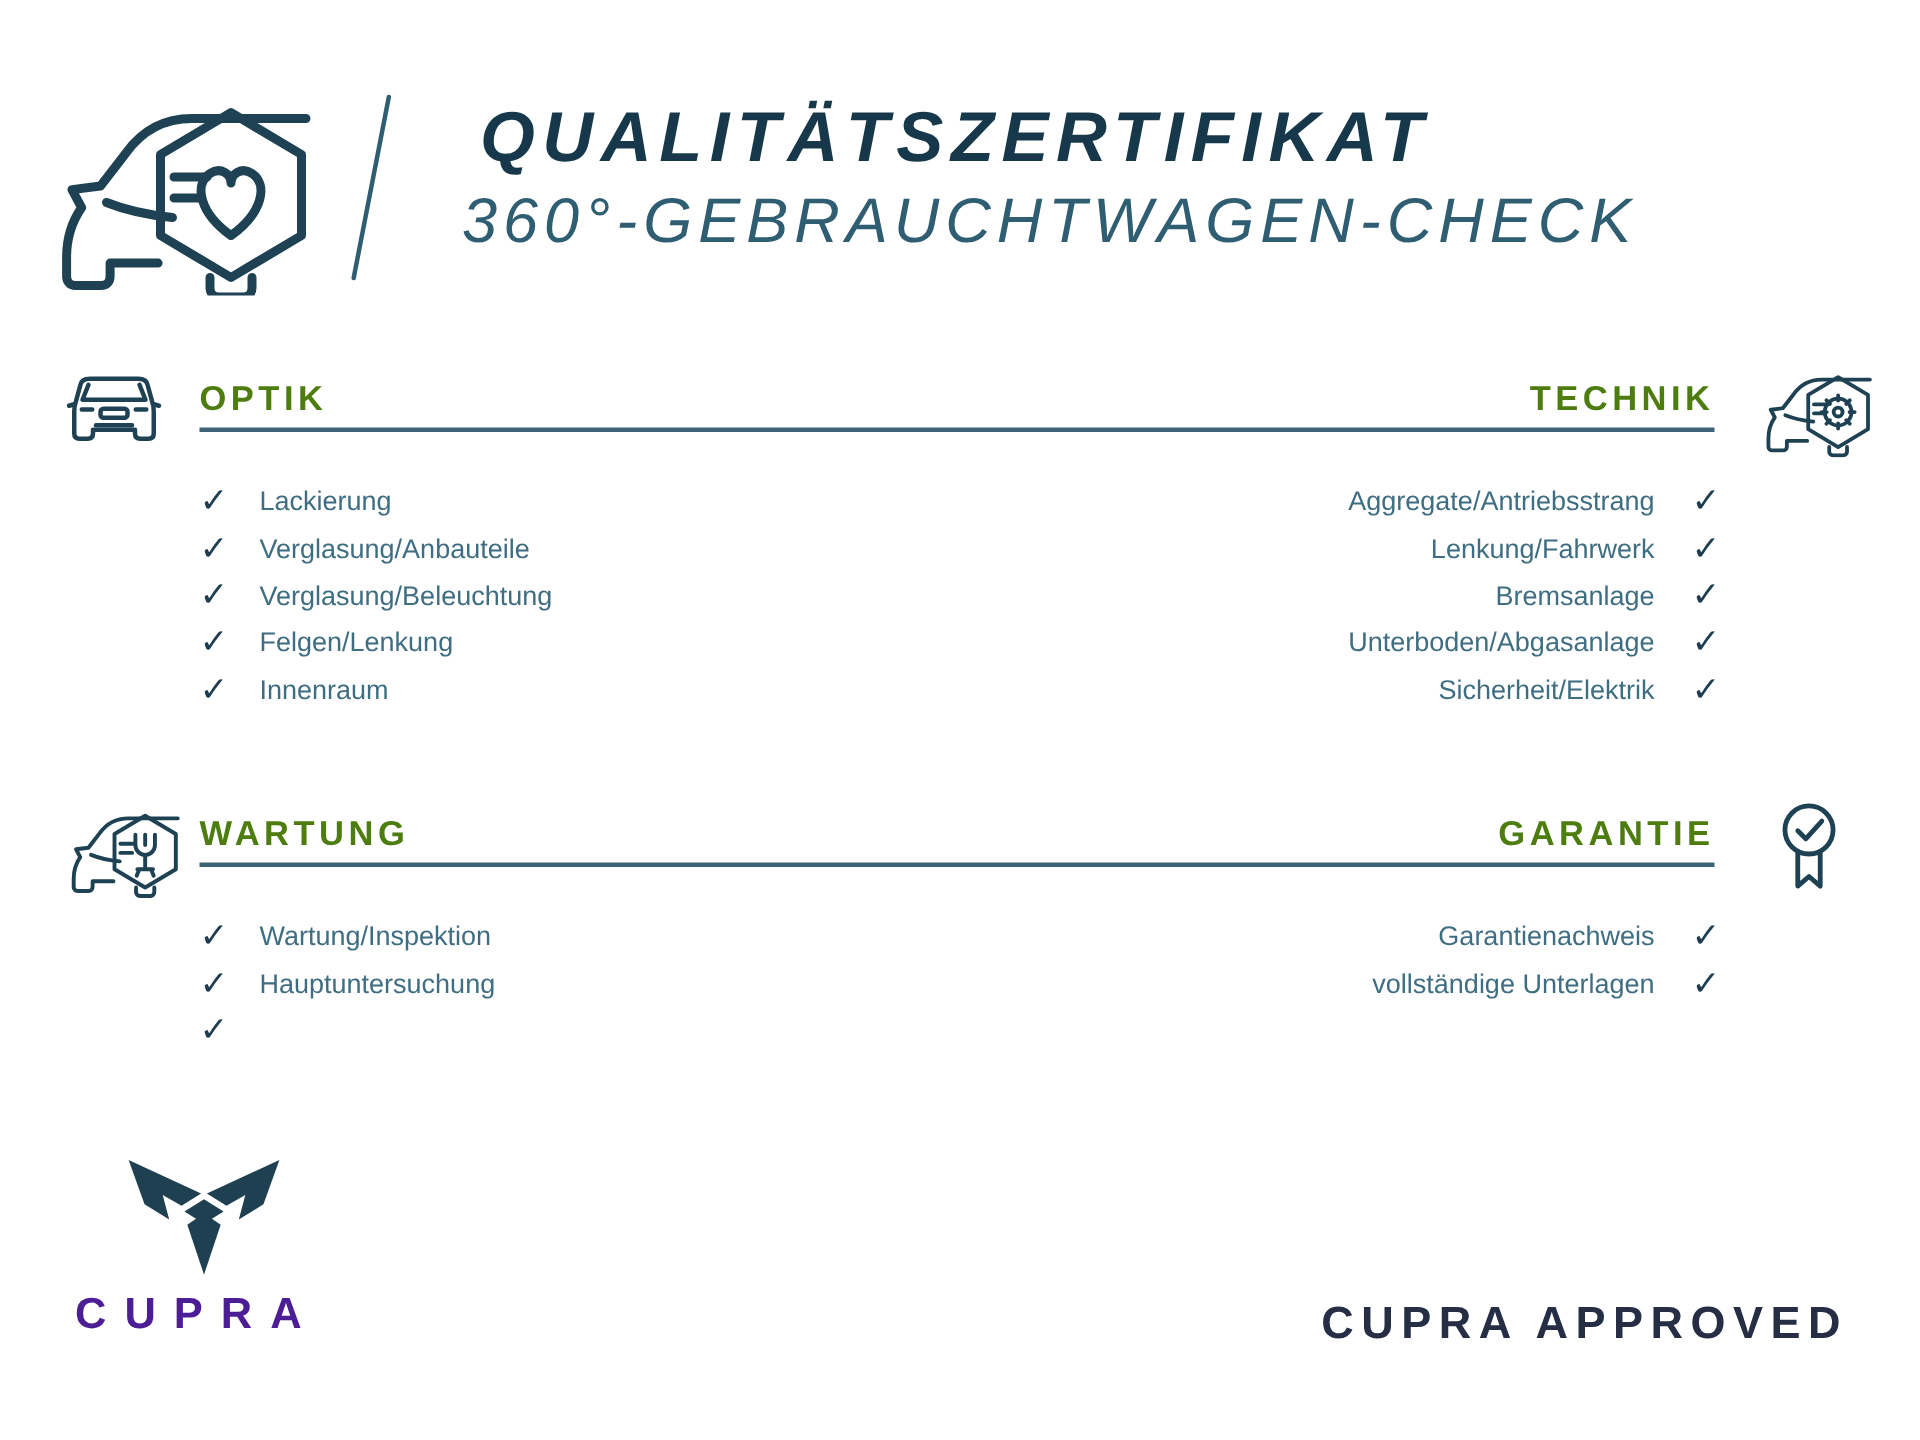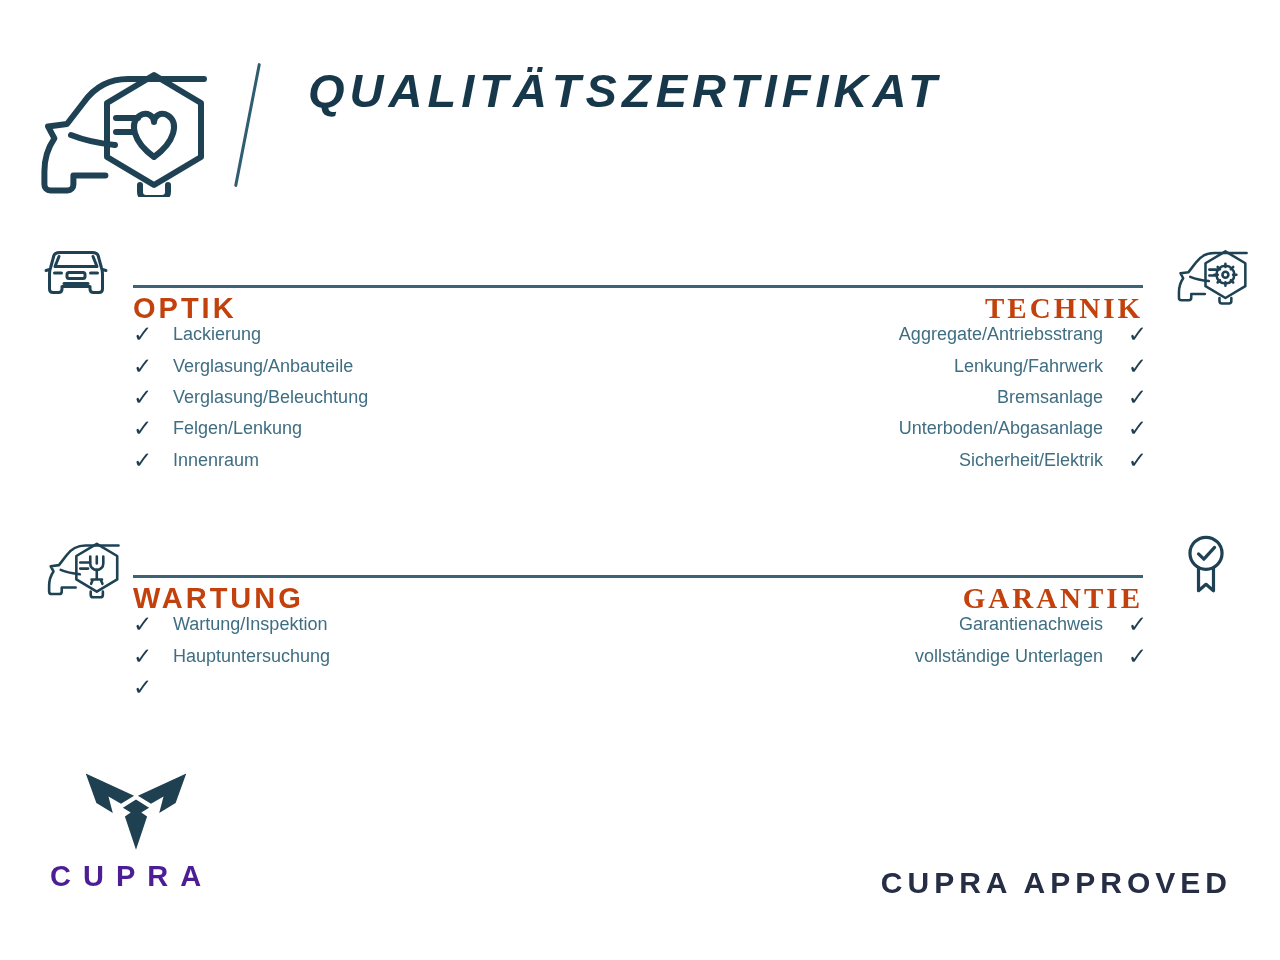--- a/index.html
+++ b/index.html
@@ -6,28 +6,28 @@
   html,body { width:1280px; height:960px; background:#ffffff; overflow:hidden;
               font-family:"Liberation Sans", sans-serif; }
   .page { position:relative; width:1280px; height:960px; background:#ffffff; }
 
   
   .hdr-icon { position:absolute; left:28px; top:55px; width:184px; height:142px; }
   .hdr-slash { position:absolute; left:246px; top:62px; width:3px; height:126px;
                background:#2f5d72; transform:rotate(11deg); border-radius:2px; }
   .titles { position:absolute; left:308px; top:62px; }
   .title1 { font-size:47px; font-weight:bold; font-style:italic; letter-spacing:5px;
-            color:#16384a; line-height:58px; white-space:nowrap; }
+            color:#16384a; line-height:58px; white-space:nowrap;margin-left:12px; }
   .title2 { font-size:42px; font-weight:normal; font-style:italic; letter-spacing:4px;
             color:#2f5d72; line-height:54px; white-space:nowrap; }
 
   
-  .sec-label { position:absolute; font-size:29px; font-weight:bold; letter-spacing:3px;
-               color:#c2410c; line-height:36px; white-space:nowrap;margin-top:43px; }
-  .sec-label.right { text-align:right;font-family:Liberation Serif, serif; }
+  .sec-label { position:absolute; font-size:23px; font-weight:bold; letter-spacing:3px;
+               color:#4d7c0f; line-height:36px; white-space:nowrap; }
+  .sec-label.right { text-align:right; }
   .sec-line { position:absolute; left:133px; width:1010px; height:3px; background:#3e6276; }
   .sec-icon { position:absolute; }
 
   .list { position:absolute; list-style:none; }
   .list li { display:flex; align-items:center; height:31.4px; }
   .list .check { font-family:"DejaVu Sans", sans-serif; font-size:23px; font-weight:bold;
                  color:#1e3d51; width:26px; line-height:1; }
   .list .lbl { font-size:18px; font-weight:normal; color:#3f6e82; white-space:nowrap; }
   .list.left  li .lbl  { margin-left:14px; }
   .list.right { right:133px; }
@@ -62,20 +62,21 @@
     <path d="M63 51 C52.5 43.5 50.5 34 56 30.3 C59.5 28 63 30.5 63 33.5
              C63 30.5 66.5 28 70 30.3 C75.5 34 73.5 43.5 63 51 Z"></path>
 
     <path d="M56 65 v3.5 c0 1.8 1.2 3 3 3 h8 c1.8 0 3 -1.2 3 -3 V 65"></path>
   </svg>
 
   <div class="hdr-slash"></div>
 
   <div class="titles">
     <div class="title1">QUALITÄTSZERTIFIKAT</div>
+    <div class="title2">360°-GEBRAUCHTWAGEN-CHECK</div>
   </div>
 
   <svg class="sec-icon icon" style="left:44px; top:247px; width:64px; height:54px;" viewBox="0 0 64 54">
     <path d="M9.5 10 Q10 5.5 16 5.5 H48 Q54 5.5 54.5 10 L57.5 21 Q58.5 23.5 58.5 27.5 V42
              Q58.5 45.5 55 45.5 H49.5 Q46 45.5 46 42 V39.5 H18 V42 Q18 45.5 14.5 45.5 H9
              Q5.5 45.5 5.5 42 V27.5 Q5.5 23.5 6.5 21 Z"></path>
     <path d="M11 19.5 L15 9.5 M49 9.5 L53 19.5 M11.5 19.5 H52.5"></path>
     <rect x="23" y="25.5" width="18" height="6" rx="2"></rect>
     <path d="M10.5 26 h7 M46.5 26 h7"></path>
     <path d="M20 36.5 h24"></path>

